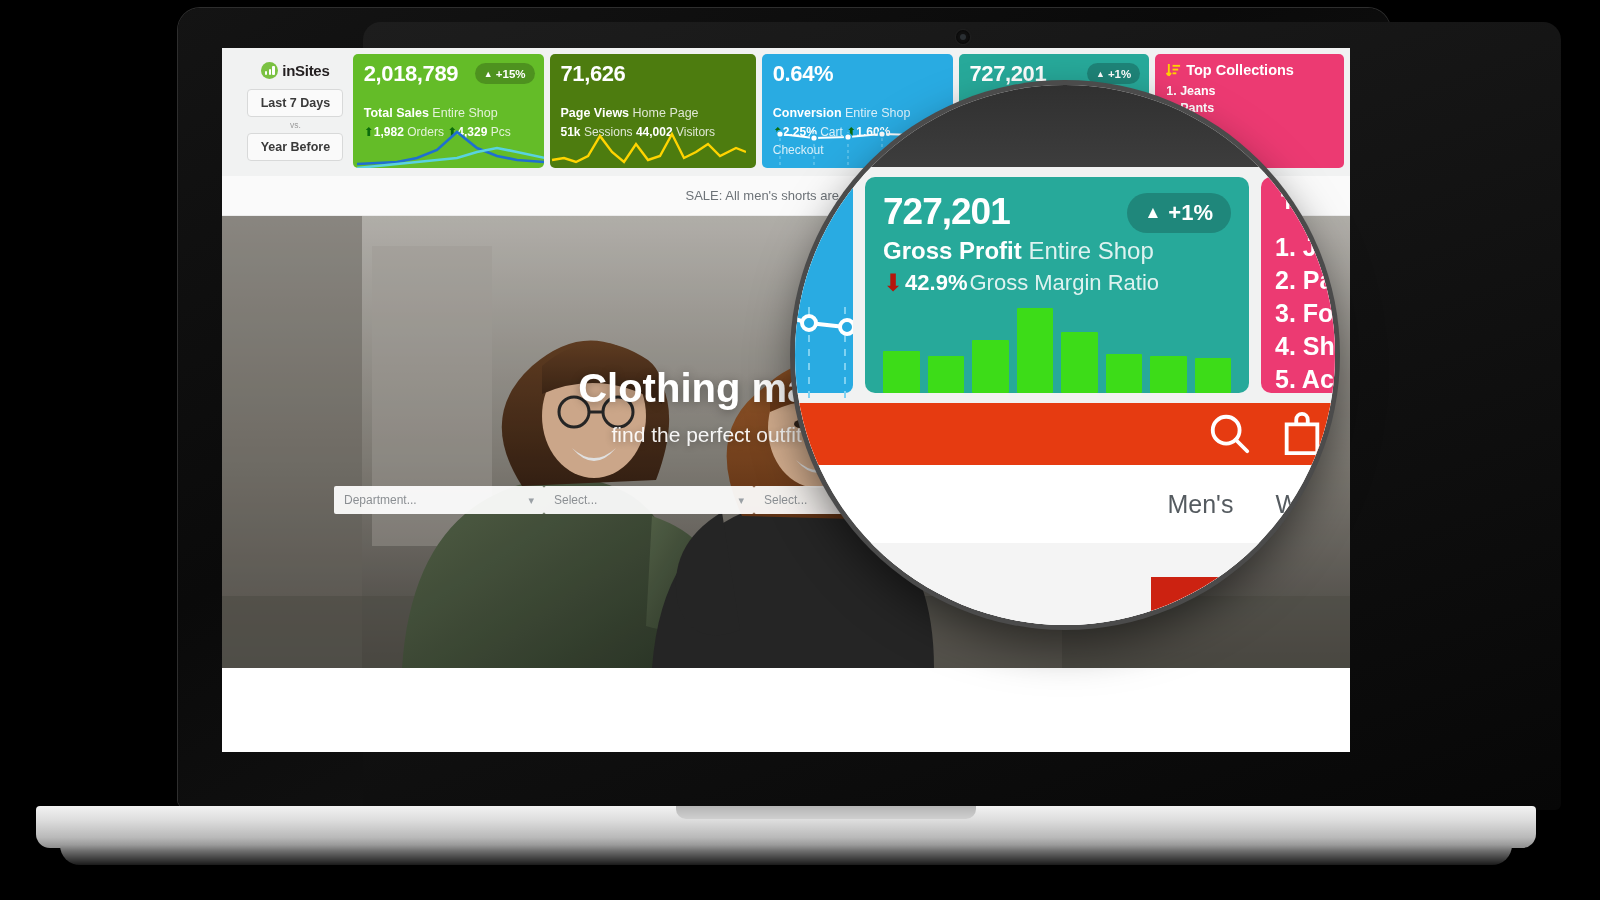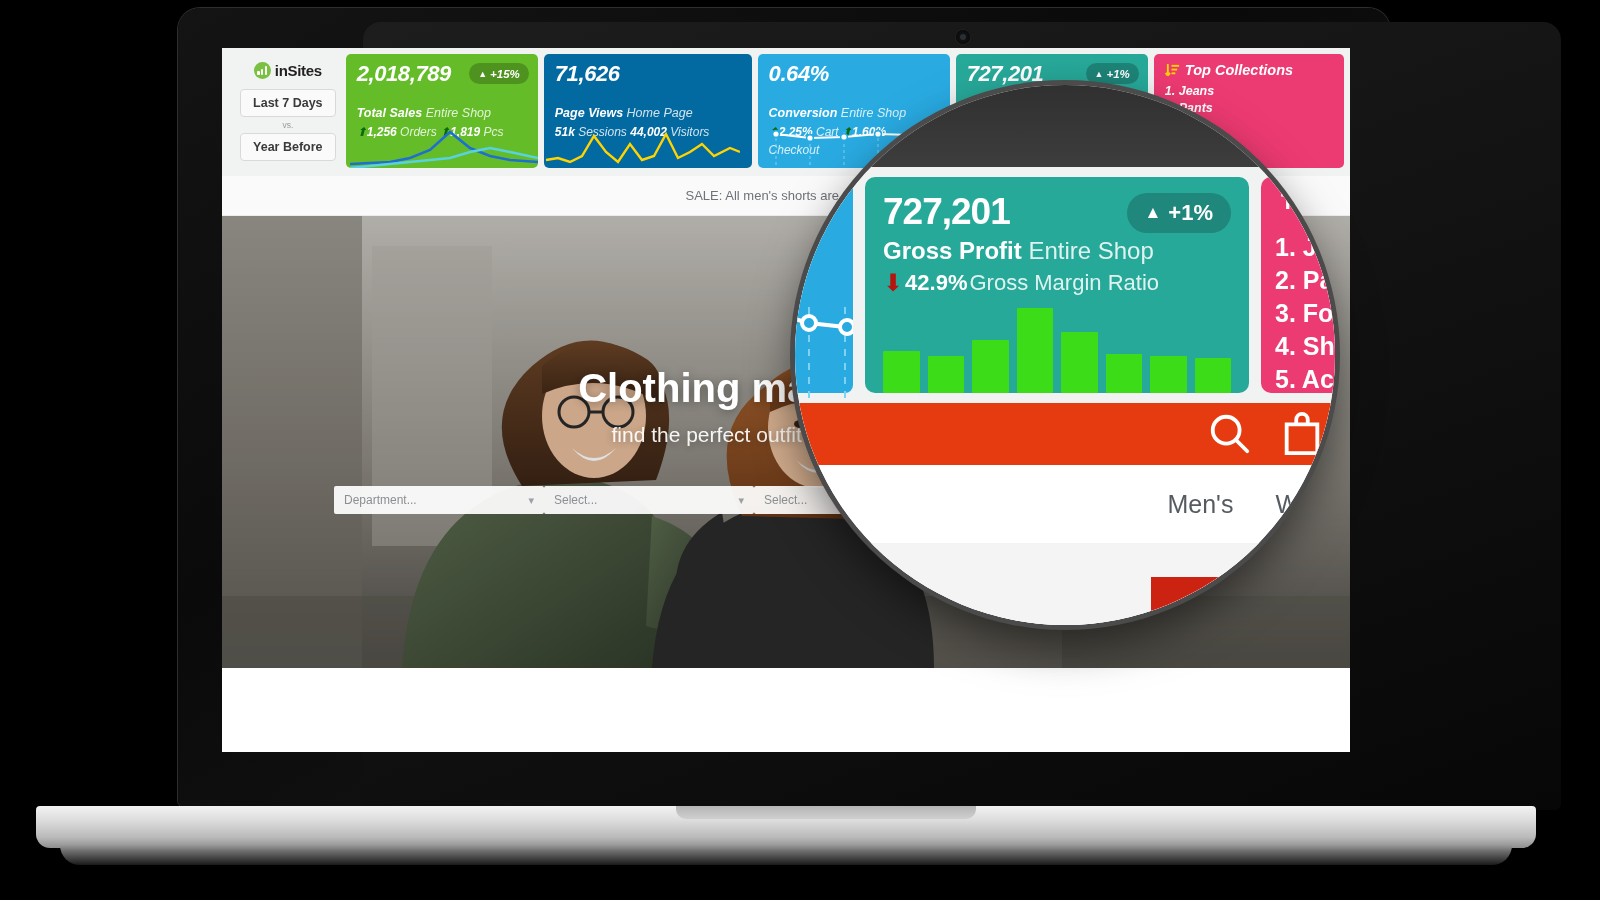--- a/index.html
+++ b/index.html
@@ -47,40 +47,40 @@
   }
   .base-shadow{
     position:absolute; left:60px; top:845px; width:1452px; height:20px;
     background: linear-gradient(180deg,#9a9a9a 0%,#6e6e6e 30%,#1a1a1a 100%);
     border-radius: 0 0 20px 20px; filter: blur(.6px);
   }
 
   
   .dash {
     position:absolute; left:0; top:0; width:1128px; height:128px;
-    background:#f1f2f2; display:flex; padding:6px 6px 8px 14px; gap:6px;
+    background:#f1f2f2; display:flex; padding:6px 6px 8px 22px; gap:6px;
   }
   .dash-side { width:106px; display:flex; flex-direction:column; align-items:center; padding-top:8px;}
   .logo { display:flex; align-items:center; gap:4px; margin-bottom:10px; }
   .logo-mark {
     width:17px;height:17px;border-radius:50%;background:#7ac142;
     display:flex;align-items:flex-end;justify-content:center;gap:1.5px;padding-bottom:4px;
   }
   .logo-mark i{display:block;width:2.2px;background:#fff;border-radius:1px;}
   .logo-mark i:nth-child(1){height:4px}.logo-mark i:nth-child(2){height:6.5px}.logo-mark i:nth-child(3){height:9px}
   .logo-text{font-size:15px;font-weight:bold;color:#231f20;letter-spacing:-.3px;}
   .range-btn{
     width:96px;height:28px;border:1px solid #d8d9d9;border-radius:4px;background:#fafafa;
     font-size:12.5px;font-weight:bold;color:#3a3a3a;display:flex;align-items:center;justify-content:center;
   }
   .vs{font-size:8.5px;color:#9b9b9b;margin:3px 0;}
 
-  .card{ border-radius:5px; position:relative; overflow:hidden; padding:8px 11px; color:#fff;font-style:italic; }
+  .card{ border-radius:5px; position:relative; overflow:hidden; padding:8px 11px; color:#fff; }
   .card.green{background:#64bc28;width:196px;}
-  .card.red{background:#0369a1;width:212px;}
+  .card.red{background:#4d7c0f;width:212px;}
   .card.blue{background:#29abe2;width:196px;}
   .card.teal{background:#27a99a;width:196px;}
   .card.pink{background:#ec3a72;width:194px;}
 
   .kpi-num{font-size:22px;font-weight:bold;line-height:1.05;letter-spacing:-.4px;}
   .kpi-line2{font-size:12.5px;line-height:1.5;margin-top:19px;}
   .kpi-line2 b{font-weight:bold;}
   .kpi-line2 .sub{opacity:.82;}
   .kpi-line3{font-size:12px;line-height:1.5;}
   .kpi-line3 b{font-weight:bold;}
@@ -204,23 +204,23 @@
         <div class="kpi-num">2,018,789</div>
         <div class="badge">
           <span class="up-arrow">▲</span>
           <span>+15%</span>
         </div>
         <div class="kpi-line2">
           <b>Total Sales</b>
           <span class="sub">Entire Shop</span>
         </div>
         <div class="kpi-line3">
-          <span class="arrow-g">⬆</span><b>1,256</b>
+          <span class="arrow-g">⬆</span><b>1,982</b>
           <span class="sub">Orders</span>
-          <span class="arrow-g">⬆</span><b>1,819</b>
+          <span class="arrow-g">⬆</span><b>4,329</b>
           <span class="sub">Pcs</span>
         </div>
         <svg class="spark" viewBox="0 0 196 46" preserveAspectRatio="none">
           <polyline points="4,42 24,41 44,40 64,36 84,28 104,10 124,26 144,34 164,38 192,40" fill="none" stroke="#1f6fd0" stroke-width="2.6"></polyline>
           <polyline points="4,46 24,44 44,42 64,40 84,38 104,36 124,30 144,26 164,30 192,36" fill="none" stroke="#59d2e0" stroke-width="2.6"></polyline>
         </svg>
       </div>
 
       <div class="card red">
         <div class="kpi-num">71,626</div>

